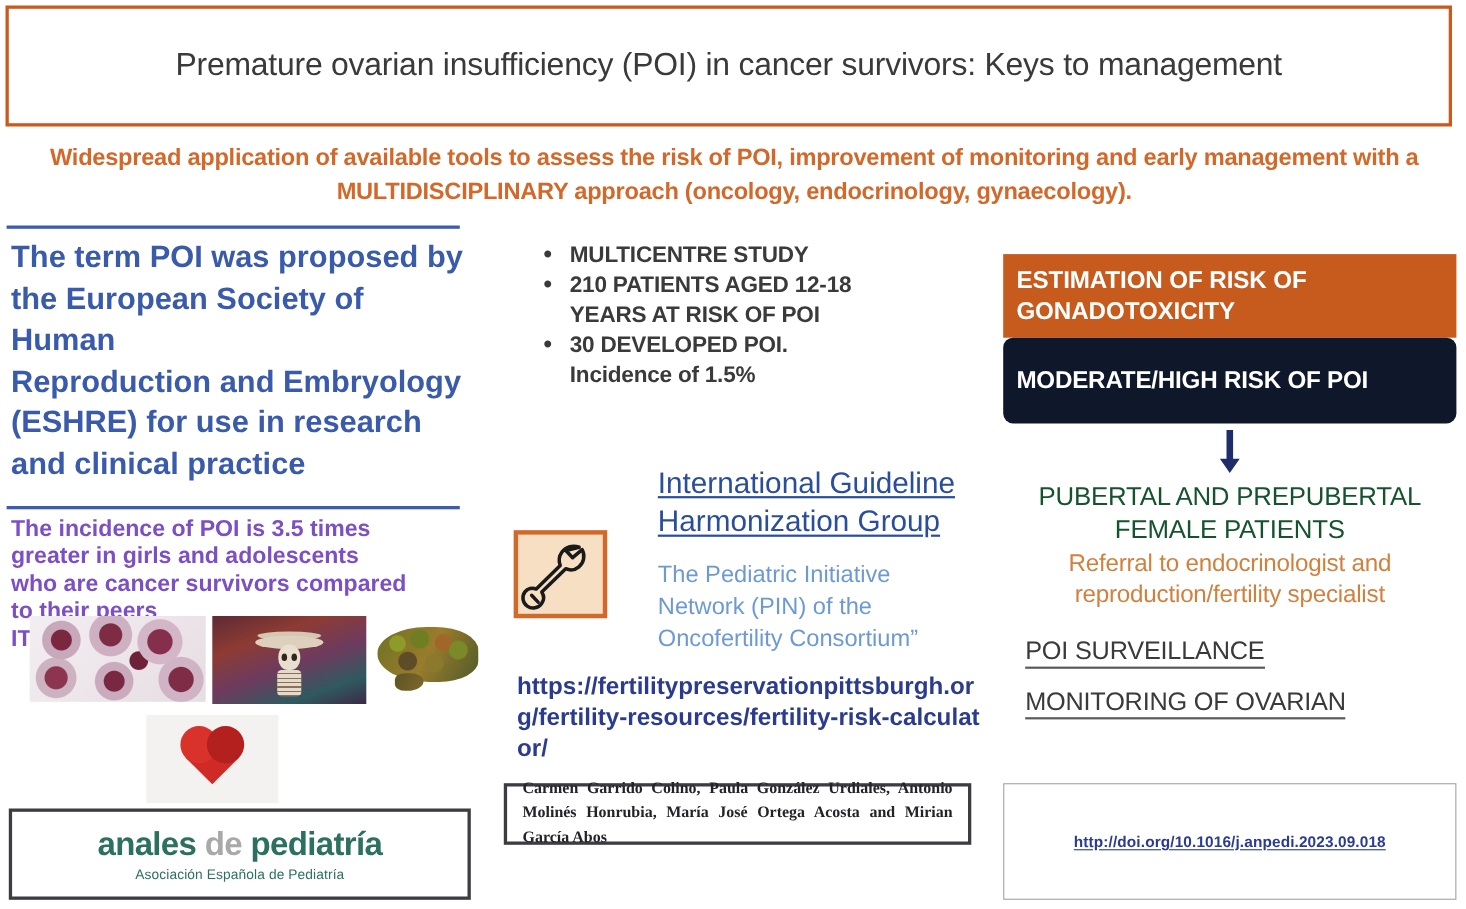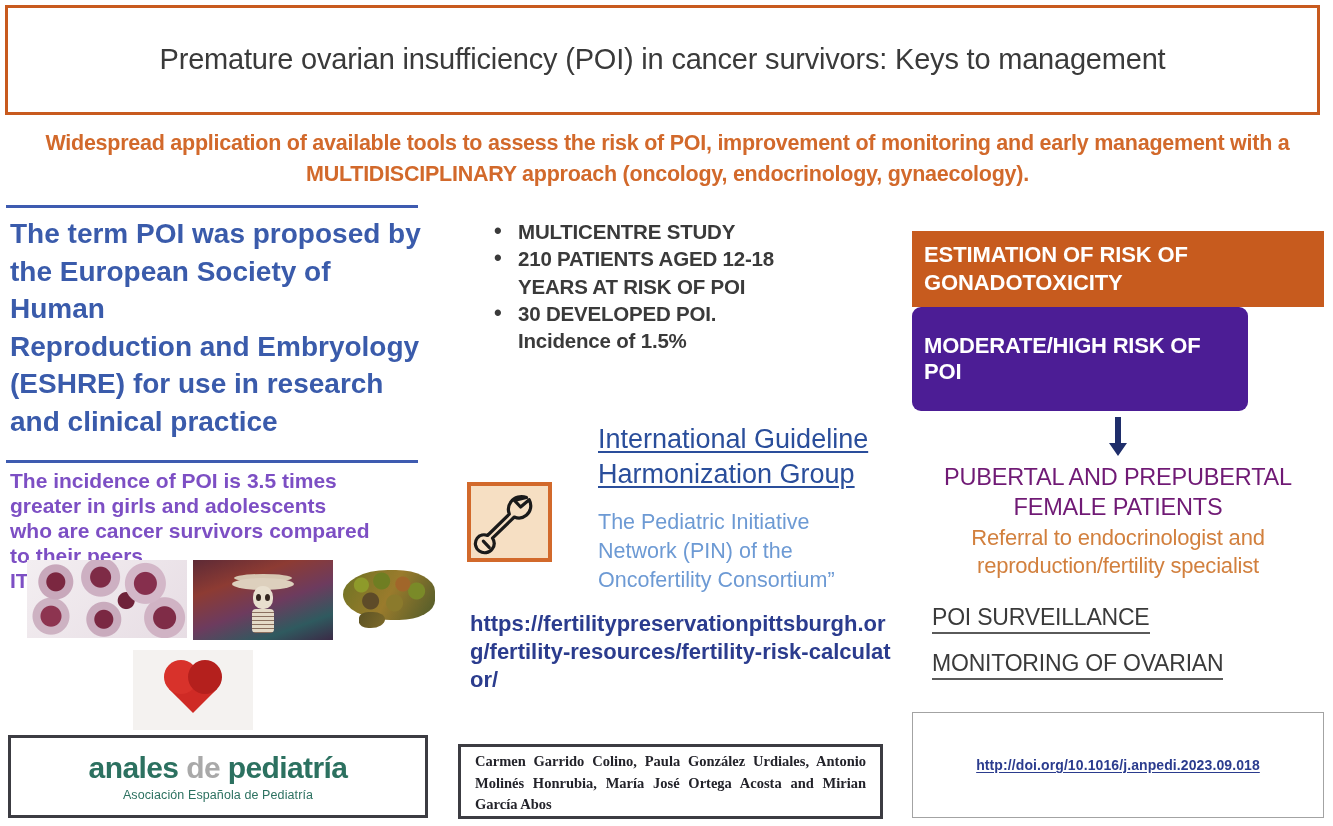--- a/index.html
+++ b/index.html
@@ -192,46 +192,46 @@
   #pin-text {
     position: absolute; left: 598px; top: 508px; width: 300px;
     font-size: 21.5px; color: #6D9AD4; line-height: 1.35; white-space: pre-line;
   }
   #url-text {
     position: absolute; left: 470px; top: 610px; width: 430px;
     font-size: 22px; font-weight: bold; color: #2B3C8E; line-height: 1.28;
     word-break: break-all;
   }
   #authors-box {
-    position: absolute; left: 458px; top: 744px; width: 425px; height: 75px;
+    position: absolute; left: 458px; top: 712px; width: 425px; height: 56px;
     border: 3px solid #3c3c42; box-sizing: border-box; background: #fff;
-    display: flex; align-items: flex-end;
+    display: flex; align-items: center;
   }
   #authors-text {
     font-family: "Liberation Serif", serif; font-weight: bold;
     font-size: 14.5px; color: #23232a; line-height: 1.5;
     text-align: justify; padding: 0 14px; width: 100%;
     box-sizing: border-box;
   }
 
   
   #col-right { position: absolute; left: 912px; top: 215px; width: 415px; margin-top: 16px; }
   #risk-box {
     width: 412px; box-sizing: border-box; background: #C75B1E;
     color: #ffffff; font-weight: bold; font-size: 22px; line-height: 1.26;
     padding: 10px 12px 11px 12px; white-space: pre-line; letter-spacing: -0.1px;
   }
   #moderate-box {
-    width: 336px; box-sizing: border-box; background: #4c1d95;
+    width: 412px; box-sizing: border-box; background: #0f172a;
     color: #ffffff; font-weight: bold; font-size: 22px;
     padding: 26px 12px 26px 12px; border-radius: 9px; letter-spacing: -0.2px;
   }
   #down-arrow { width: 412px; display: flex; justify-content: center; padding-top: 6px; }
   #pubertal-text {
-    width: 412px; text-align: center; font-size: 23.5px; color: #701a75;
+    width: 412px; text-align: center; font-size: 23.5px; color: #14532d;
     line-height: 1.25; margin-top: 6px; white-space: pre-line; letter-spacing: -0.2px;
   }
   #referral-text {
     width: 412px; text-align: center; font-size: 22px; color: #D2803E;
     line-height: 1.27; margin-top: 2px; white-space: pre-line; letter-spacing: -0.2px;
   }
   .underlined-item {
     font-size: 23px; color: #3a3a3a; letter-spacing: -0.2px;
     border-bottom: 2px solid #5a5a5a; display: inline-block; padding-bottom: 1px;
   }

